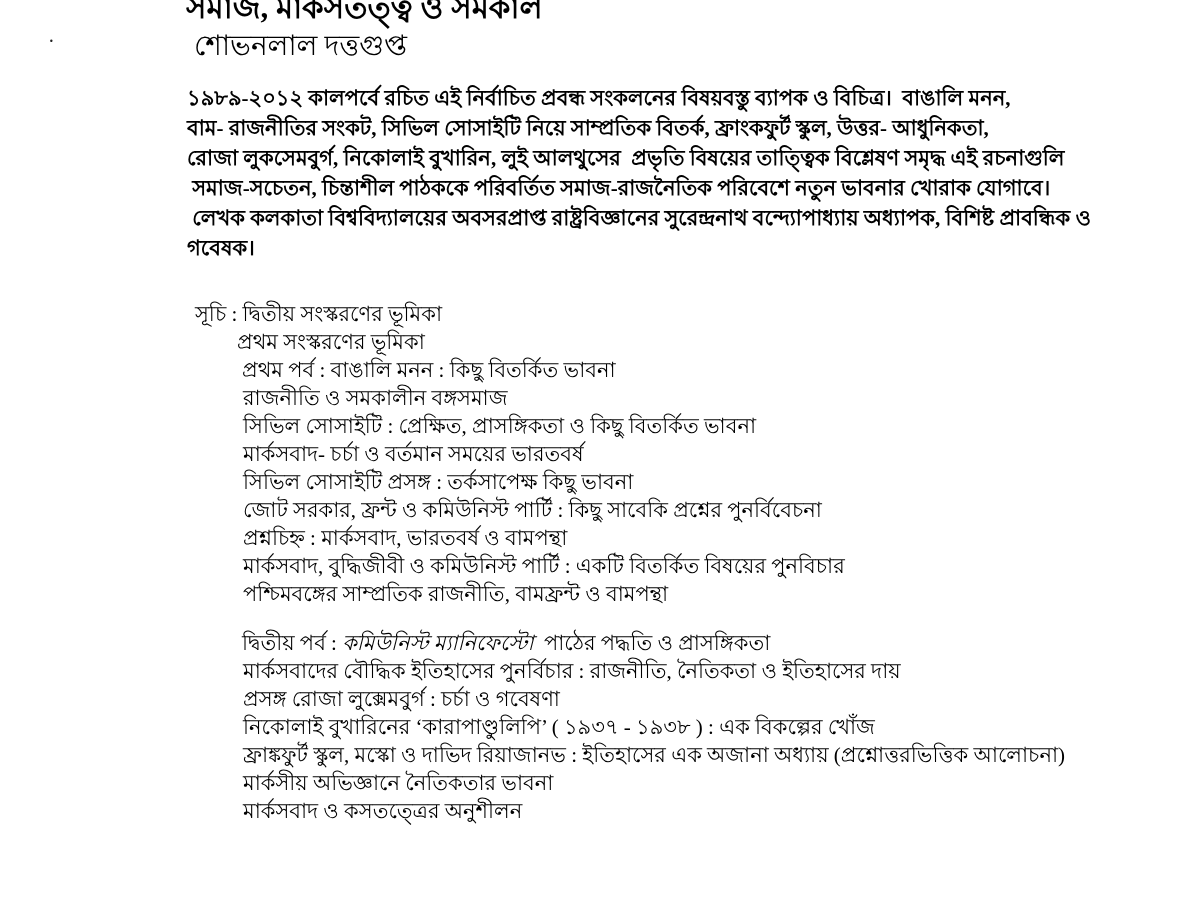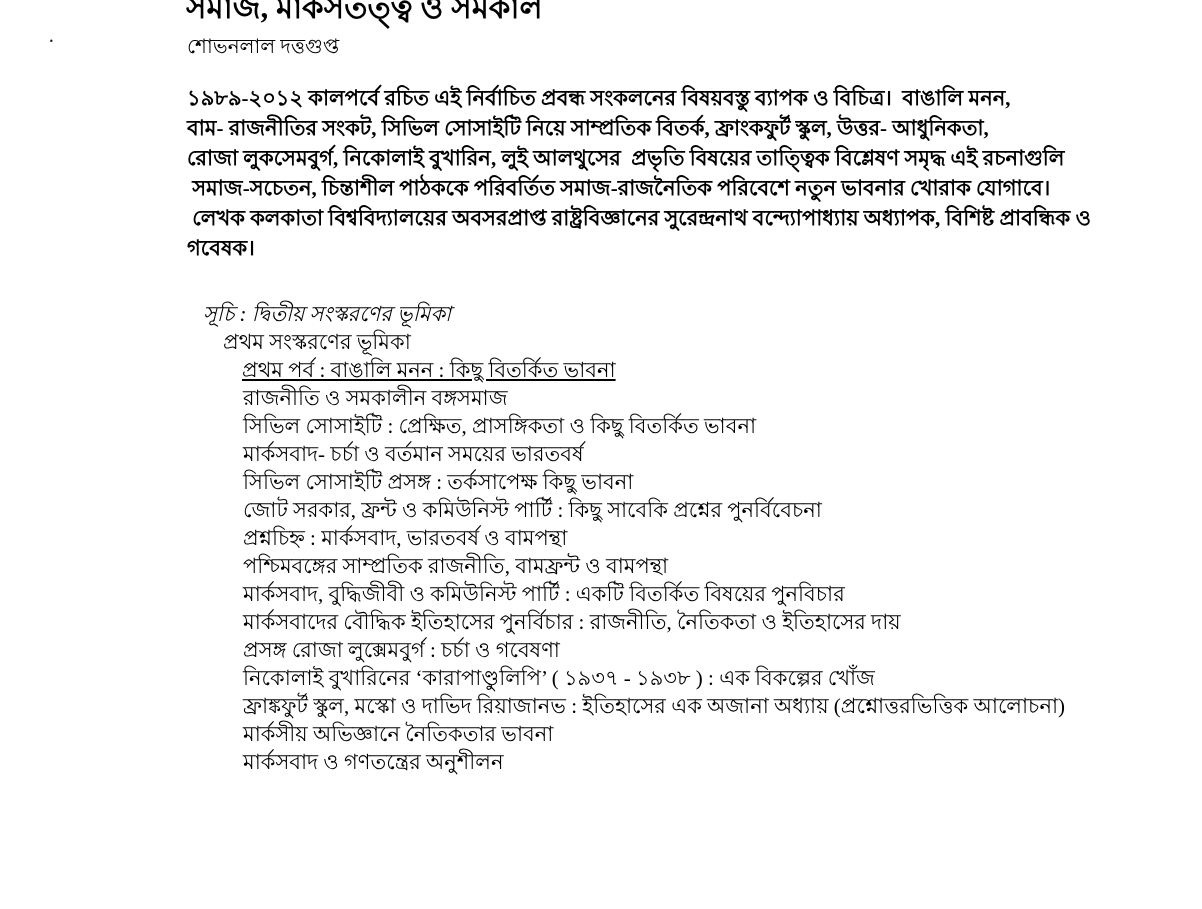--- a/index.html
+++ b/index.html
@@ -20,23 +20,23 @@
     left: 186px;
     top: -12px;
     margin: 0;
     font-size: 31px;
     font-weight: 700;
     white-space: nowrap;
     line-height: 40px;
   }
   .author {
     position: absolute;
-    left: 187px;
+    left: 194px;
     top: 30px;
-    font-size: 20px;
+    font-size: 28px;
     line-height: 32px;
     white-space: nowrap;
   }
   .stray {
     position: absolute;
     left: 48px;
     top: 30px;
     font-size: 20px;
     color: #222222;
   }
@@ -55,23 +55,23 @@
     position: absolute;
     left: 187px;
     top: 300px;
     font-size: 21px;
   }
   .toc-row {
     line-height: 28px;
     white-space: pre;
   }
   .toc-row.gap { margin-top: 21px; }
-  .lv0 { margin-left: 16px; font-style: italic; }
-  .lv1 { margin-left: 36px; }
-  .lv2 { margin-left: 55px; text-decoration: underline; }
+  .lv0 { margin-left: 8px; }
+  .lv1 { margin-left: 50px; }
+  .lv2 { margin-left: 55px; }
   .lv3 { margin-left: 56px; }
   .italic { font-style: italic; }
 </style>
 </head>
 <body>
 
 <span class="stray">·</span>
 
 <h1 class="title">সমাজ, মার্কসতত্ত্ব ও সমকাল</h1>
 
@@ -89,21 +89,22 @@
 <div class="toc">
     <div class="toc-row lv0"><span>সূচি : দ্বিতীয় সংস্করণের ভূমিকা</span></div>
     <div class="toc-row lv1"><span>প্রথম সংস্করণের ভূমিকা</span></div>
     <div class="toc-row lv2"><span>প্রথম পর্ব : বাঙালি মনন : কিছু বিতর্কিত ভাবনা</span></div>
     <div class="toc-row lv3"><span>রাজনীতি ও সমকালীন বঙ্গসমাজ</span></div>
     <div class="toc-row lv3"><span>সিভিল সোসাইটি : প্রেক্ষিত, প্রাসঙ্গিকতা ও কিছু বিতর্কিত ভাবনা</span></div>
     <div class="toc-row lv3"><span>মার্কসবাদ- চর্চা ও বর্তমান সময়ের ভারতবর্ষ</span></div>
     <div class="toc-row lv3"><span>সিভিল সোসাইটি প্রসঙ্গ : তর্কসাপেক্ষ কিছু ভাবনা</span></div>
     <div class="toc-row lv3"><span>জোট সরকার, ফ্রন্ট ও কমিউনিস্ট পার্টি : কিছু সাবেকি প্রশ্নের পুনর্বিবেচনা</span></div>
     <div class="toc-row lv3"><span>প্রশ্নচিহ্ন : মার্কসবাদ, ভারতবর্ষ ও বামপন্থা</span></div>
+    <div class="toc-row lv3"><span>মার্কসবাদ, বুদ্ধিজীবী ও কমিউনিস্ট পার্টি : একটি বিতর্কিত বিষয়ের পুনবিচার</span></div>
     <div class="toc-row lv3"><span>পশ্চিমবঙ্গের সাম্প্রতিক রাজনীতি, বামফ্রন্ট ও বামপন্থা</span></div>
-    <div class="toc-row lv3"><span>মার্কসবাদ, বুদ্ধিজীবী ও কমিউনিস্ট পার্টি : একটি বিতর্কিত বিষয়ের পুনবিচার</span></div>
+    <div class="toc-row lv2 gap"><span>দ্বিতীয় পর্ব : </span><span class="italic">কমিউনিস্ট ম্যানিফেস্টো</span><span>  পাঠের পদ্ধতি ও প্রাসঙ্গিকতা</span></div>
     <div class="toc-row lv3"><span>মার্কসবাদের বৌদ্ধিক ইতিহাসের পুনর্বিচার : রাজনীতি, নৈতিকতা ও ইতিহাসের দায়</span></div>
     <div class="toc-row lv3"><span>প্রসঙ্গ রোজা লুক্সেমবুর্গ : চর্চা ও গবেষণা</span></div>
     <div class="toc-row lv3"><span>নিকোলাই বুখারিনের ‘কারাপাণ্ডুলিপি’ ( ১৯৩৭ - ১৯৩৮ ) : এক বিকল্পের খোঁজ</span></div>
     <div class="toc-row lv3"><span>ফ্রাঙ্কফুর্ট স্কুল, মস্কো ও দাভিদ রিয়াজানভ : ইতিহাসের এক অজানা অধ্যায় (প্রশ্নোত্তরভিত্তিক আলোচনা)</span></div>
     <div class="toc-row lv3"><span>মার্কসীয় অভিজ্ঞানে নৈতিকতার ভাবনা</span></div>
-    <div class="toc-row lv3"><span>মার্কসবাদ ও গণতন্ত্রের অনুশীলন</span></div>
+    <div class="toc-row lv3"><span>মার্কসবাদ ও কসতত্ত্রের অনুশীলন</span></div>
   </div>
 
 </body></html>

